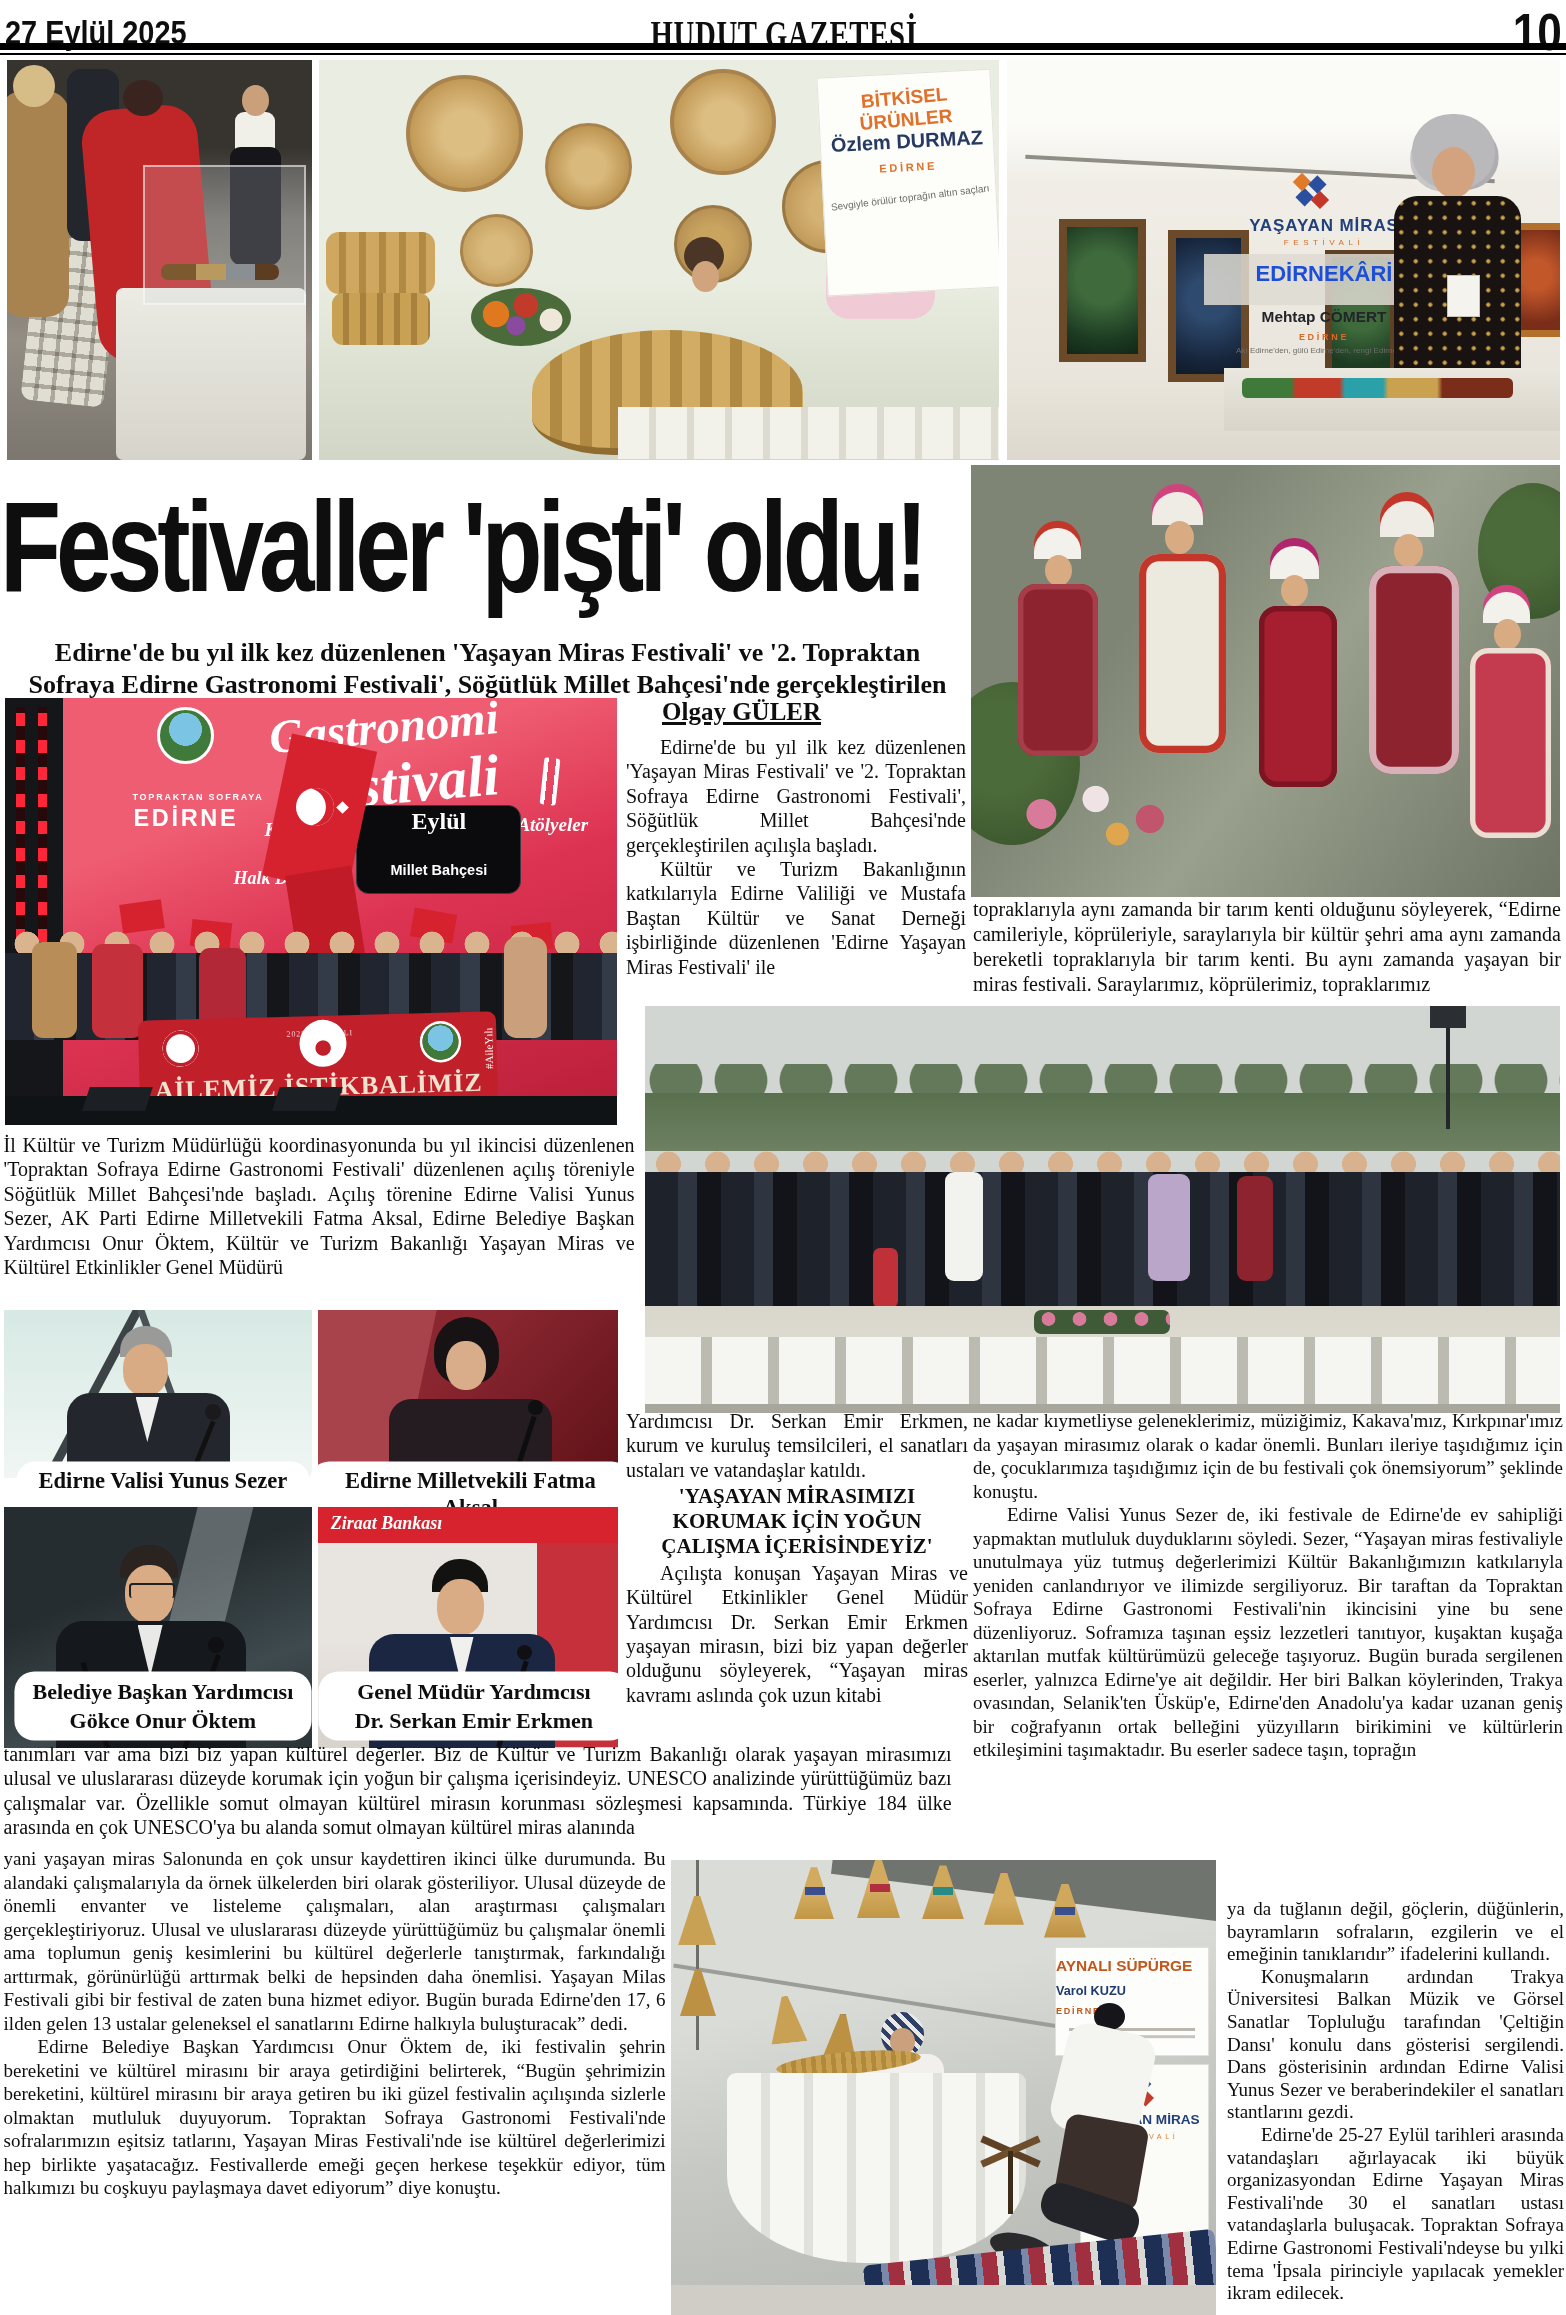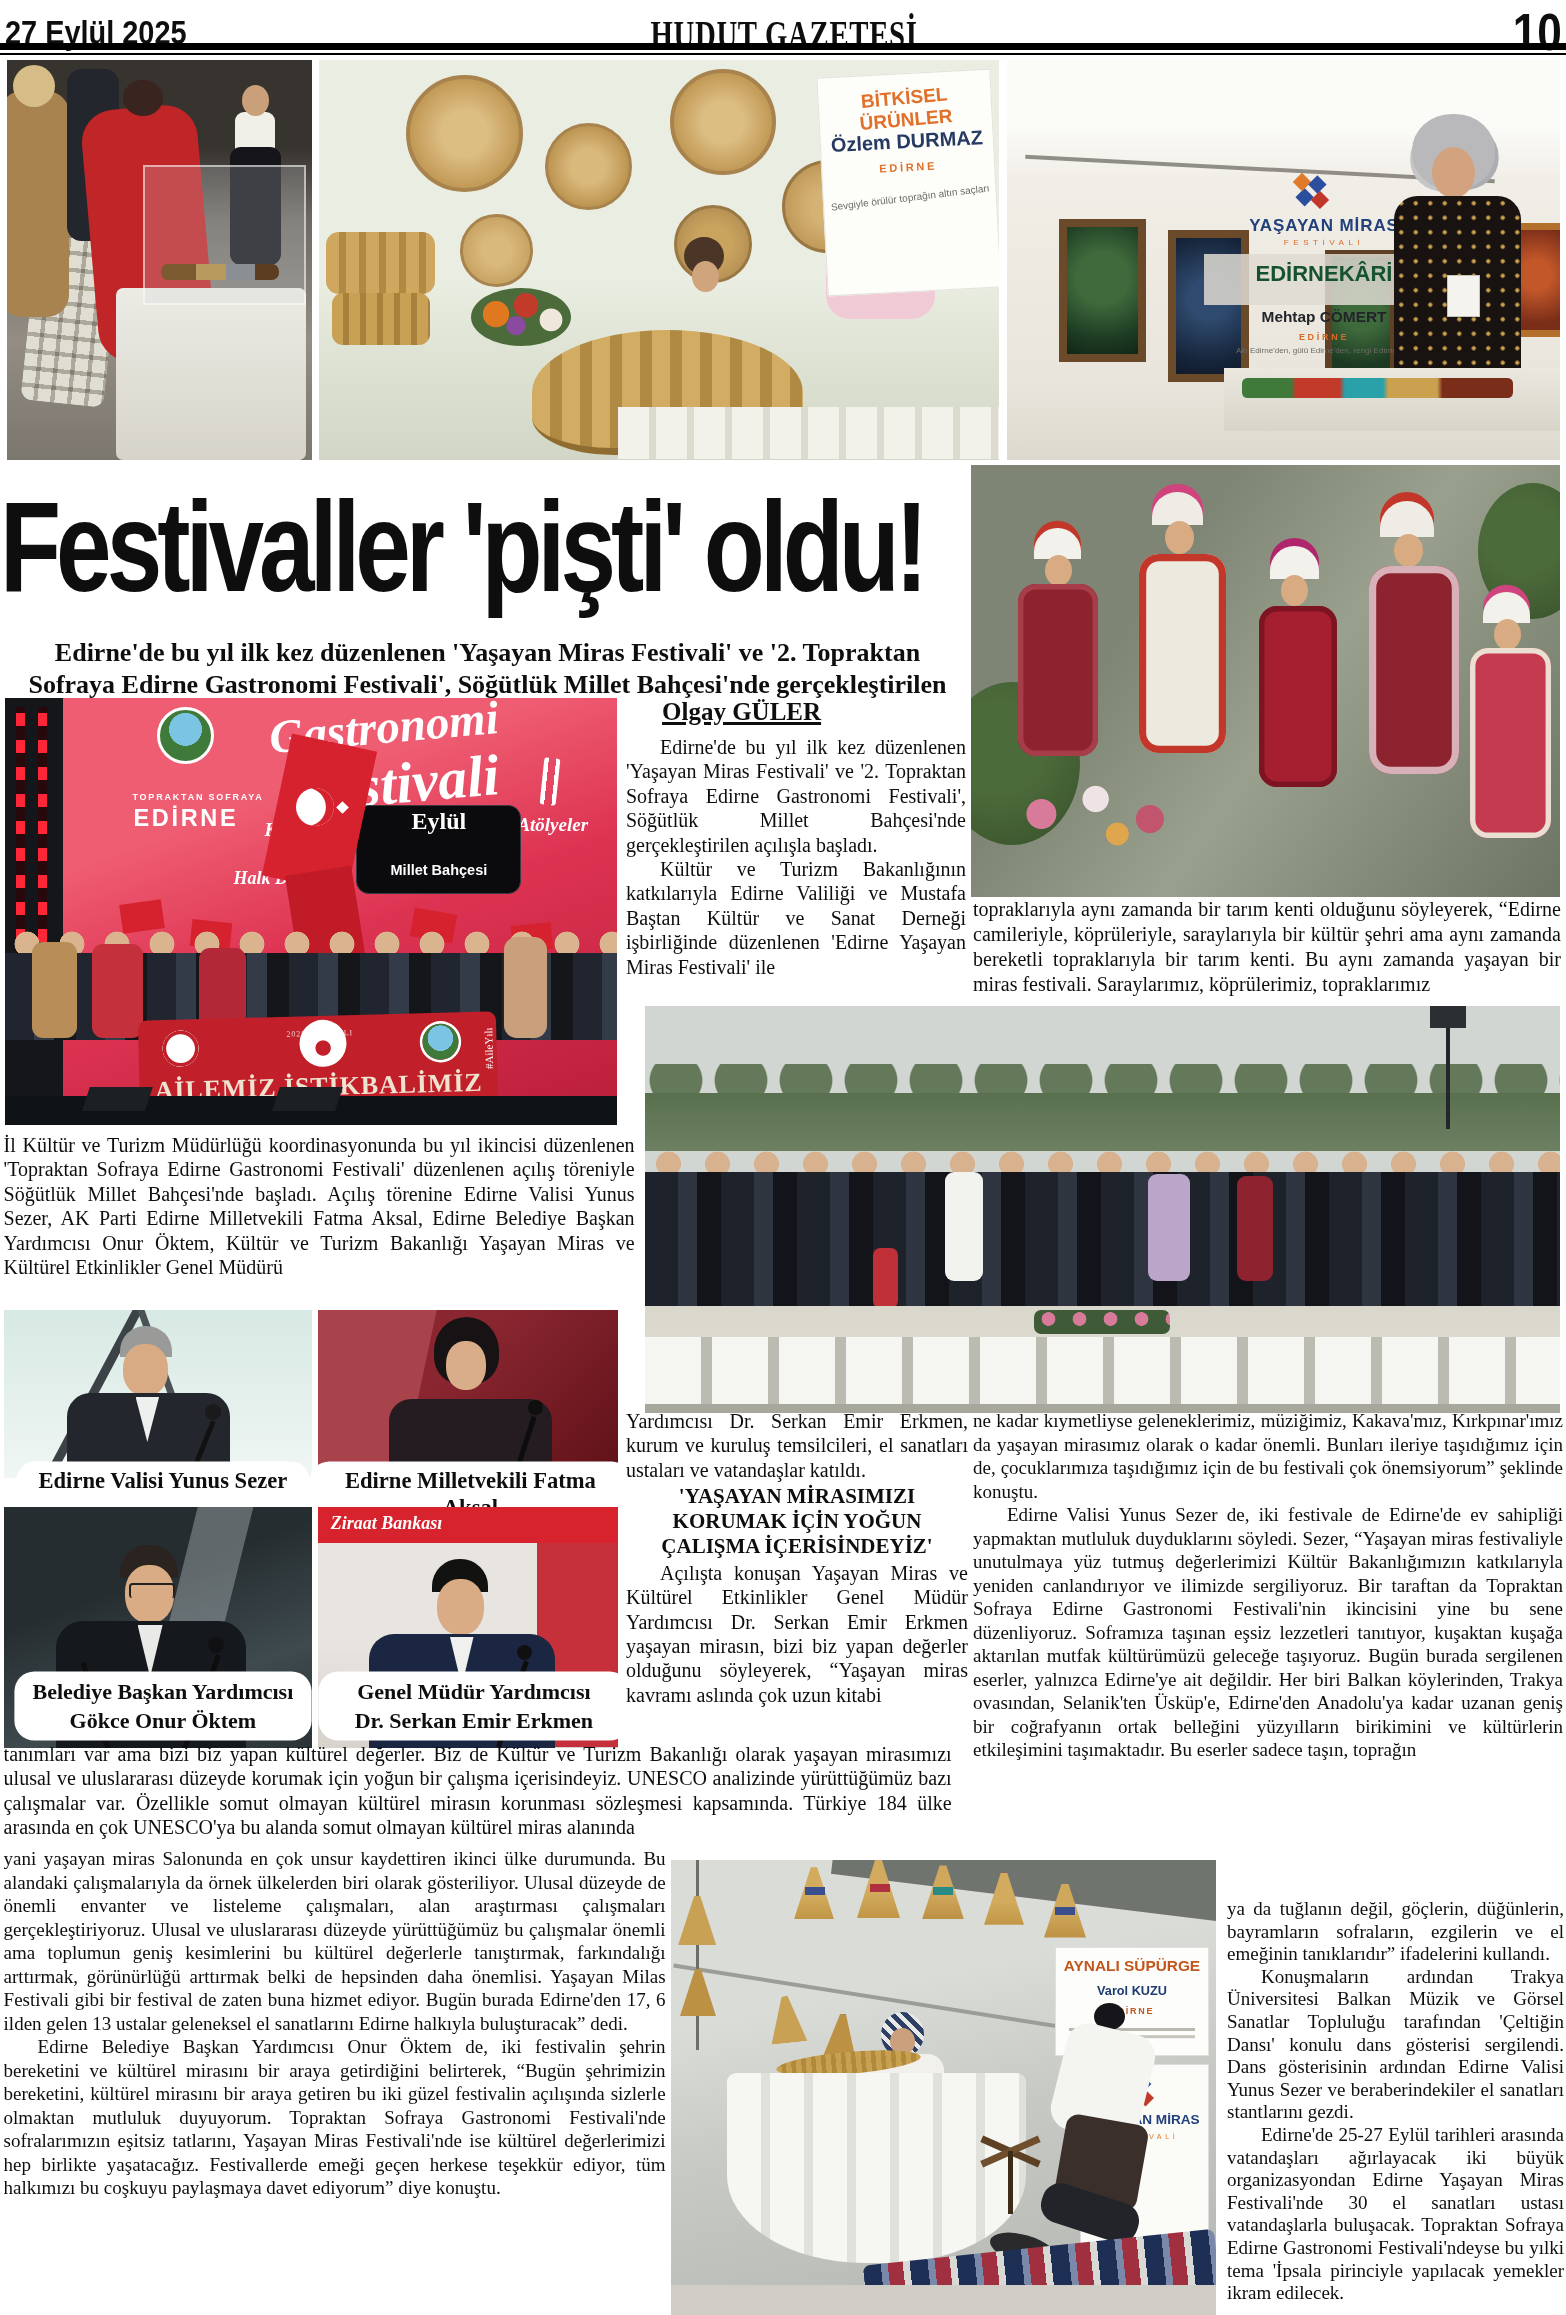--- a/index.html
+++ b/index.html
@@ -73,21 +73,21 @@
   <i class="s" style="left:18px;top:107px;width:470px;height:3.6px;background:#8f8d86;transform:rotate(3deg)"></i>
   <i class="s" style="left:52px;top:159px;width:71px;height:127px;border:8.1px solid #6b4a2a;background:radial-gradient(circle at 50% 40%,#3f6b3c 30%,#1c3a22 75%,#122617)"></i>
   <i class="s" style="left:161px;top:170px;width:65px;height:136px;border:8.1px solid #6b4a2a;background:radial-gradient(circle at 50% 45%,#2e4a6e 25%,#17263c 75%,#101a28)"></i>
   <i class="s" style="left:318px;top:190px;width:58px;height:118px;border:7.2px solid #5e4124;background:radial-gradient(circle at 50% 45%,#3f6b3c 28%,#1c3a22 78%)"></i>
   <i class="s" style="left:496px;top:163px;width:52px;height:100px;border:7.2px solid #b3702d;background:radial-gradient(circle at 50% 45%,#c2572a 25%,#7a2d18 80%)"></i>
   <div class="s" style="left:224px;top:118px;width:186px;height:177px;text-align:center;font-family:'Liberation Sans','DejaVu Sans',sans-serif">
     <i class="s" style="left:80px;top:0;width:12.7px;height:12.7px;background:#2b4f9e;transform:rotate(45deg);box-shadow:-12.7px 9px 0 #e07a28,12.7px 9px 0 #c2372a,0 18px 0 #2b4f9e"></i>
     <span class="s" style="left:0;right:0;top:38px;color:#21407c;font-weight:bold;font-size:17px;letter-spacing:0.9px">YAŞAYAN MİRAS</span>
     <span class="s" style="left:0;right:0;top:60px;color:#d86a28;font-size:8.1px;letter-spacing:4.5px">FESTİVALİ</span>
     <i class="s" style="left:-27px;top:76px;width:241px;height:51px;background:#dedad1;opacity:.85"></i>
-    <span class="s" style="left:0;right:0;top:83px;color:#14532d;font-weight:bold;font-size:22px">EDİRNEKÂRİ</span>
+    <span class="s" style="left:0;right:0;top:83px;color:#1d4ed8;font-weight:bold;font-size:22px">EDİRNEKÂRİ</span>
     <span class="s" style="left:0;right:0;top:130px;color:#22242a;font-weight:bold;font-size:15.4px">Mehtap CÖMERT</span>
     <span class="s" style="left:0;right:0;top:154px;color:#d86a28;font-weight:bold;font-size:9px;letter-spacing:2.7px">EDİRNE</span>
     <span class="s" style="left:-18px;right:-18px;top:168px;color:#6b6b66;font-size:8.1px">Akı Edirne'den, gülü Edirne'den, rengi Edirne'den</span>
   </div>
   <i class="s" style="left:405px;top:54px;width:83px;height:76px;border-radius:48%;background:#b9b9bc;box-shadow:-7.2px 7.2px 0 -5.4px #c6c6c9,9px 5.4px 0 -5.4px #aeaeb2"></i>
   <i class="s" style="left:425px;top:87px;width:43px;height:51px;border-radius:50%;background:#d3a37f"></i>
   <i class="s" style="left:387px;top:136px;width:127px;height:226px;border-radius:23.5px;background:radial-gradient(#caa14e 1.8px,transparent 2.4px),#181310;background-size:14.5px 14.5px"></i>
   <i class="s" style="left:440px;top:215px;width:31px;height:40px;background:#f4f3ee;border:0.9px solid #c9c6bc"></i>
   <i class="s" style="left:217px;top:308px;width:336px;height:63px;background:linear-gradient(180deg,#eae7df,#d8d4c8)"></i>
   <i class="s" style="left:235px;top:318px;width:271px;height:20px;border-radius:5.4px;background:linear-gradient(90deg,#3f7a3a 0 18%,#c23b2a 20% 36%,#2aa0a8 38% 52%,#caa14e 54% 72%,#7a2d18 74%)"></i>
@@ -290,21 +290,21 @@
   <i class="s" style="left:251px;top:5.4px;width:42px;height:54px;clip-path:polygon(42% 0,58% 0,100% 100%,0 100%);background:linear-gradient(180deg,#cfa85c 0 55%,#bd9144)"></i>
   <i class="s" style="left:262px;top:27px;width:20px;height:8.1px;background:#2a8a84"></i>
   <i class="s" style="left:313px;top:12.7px;width:40px;height:52px;clip-path:polygon(42% 0,58% 0,100% 100%,0 100%);background:linear-gradient(180deg,#d2ab5e 0 55%,#c19646);box-shadow:0 -7.2px 0 -1.8px #c2414e"></i>
   <i class="s" style="left:373px;top:23.5px;width:42px;height:54px;clip-path:polygon(42% 0,58% 0,100% 100%,0 100%);background:linear-gradient(180deg,#cfa85c 0 55%,#bd9144)"></i>
   <i class="s" style="left:384px;top:47px;width:20px;height:8.1px;background:#3b4f8e"></i>
   <i class="s" style="left:25px;top:0;width:2.7px;height:190px;background:#6e6e68"></i>
   <i class="s" style="left:7.2px;top:36px;width:38px;height:49px;clip-path:polygon(42% 0,58% 0,100% 100%,0 100%);background:#c9a154"></i>
   <i class="s" style="left:9px;top:109px;width:36px;height:47px;clip-path:polygon(42% 0,58% 0,100% 100%,0 100%);background:#bd9144;box-shadow:0 9px 0 -3.6px #7a4a8a"></i>
   <i class="s" style="left:98px;top:136px;width:36px;height:47px;clip-path:polygon(42% 0,58% 0,100% 100%,0 100%);background:#c9a154;transform:rotate(-6deg)"></i>
   <i class="s" style="left:152px;top:154px;width:36px;height:49px;clip-path:polygon(42% 0,58% 0,100% 100%,0 100%);background:#bd9144;transform:rotate(5deg);box-shadow:0 -5.4px 0 -0.9px #2f4a38"></i>
-  <div class="s" style="left:384px;top:87px;width:152px;height:107px;background:#fdfdfb;border:0.9px solid #e2e0d8;text-align:center;font-family:'Liberation Sans','DejaVu Sans',sans-serif">
+  <div class="s" style="left:384px;top:87px;width:152px;height:107px;background:#fdfdfb;border:0.9px solid #e2e0d8;font-family:'Liberation Sans','DejaVu Sans',sans-serif">
     <span class="s" style="left:0;right:0;top:9px;color:#c2571b;font-weight:bold;font-size:15.4px">AYNALI SÜPÜRGE</span>
     <span class="s" style="left:0;right:0;top:36px;color:#1e3a6e;font-weight:bold;font-size:12.7px">Varol KUZU</span>
     <span class="s" style="left:0;right:0;top:58px;color:#c2571b;font-weight:bold;font-size:9px;letter-spacing:1.8px">EDİRNE</span>
     <i class="s" style="left:12.7px;right:12.7px;top:80px;height:2.7px;background:#b9b7ae;box-shadow:0 7.2px 0 #c6c4bb"></i>
   </div>
   <div class="s" style="left:409px;top:204px;width:127px;height:251px;background:#fbfbf8;border:0.9px solid #ddd;text-align:center;font-family:'Liberation Sans','DejaVu Sans',sans-serif">
     <i class="s" style="left:56px;top:12.7px;width:11.8px;height:11.8px;background:#2b4f9e;transform:rotate(45deg);box-shadow:-11.8px 8.1px 0 #e07a28,11.8px 8.1px 0 #c23b2a,0 16.3px 0 #2b4f9e"></i>
     <span class="s" style="left:0;right:0;top:47px;color:#21407c;font-weight:bold;font-size:13.6px">YAŞAYAN MİRAS</span>
     <span class="s" style="left:0;right:0;top:67px;color:#e07a28;font-size:7.2px;letter-spacing:3.6px">FESTİVALİ</span>
   </div>

